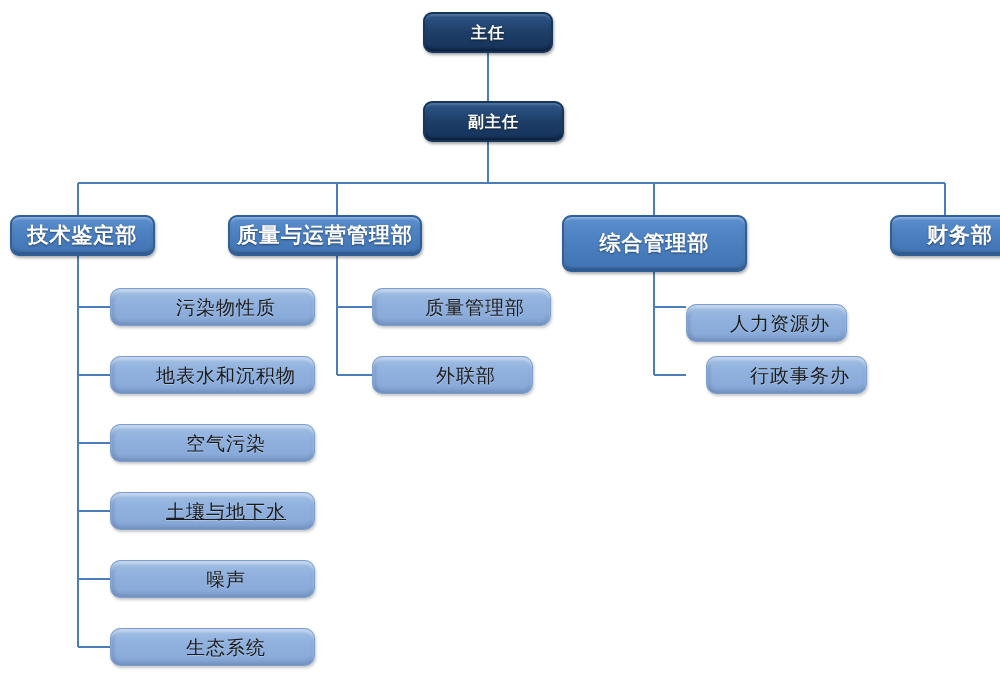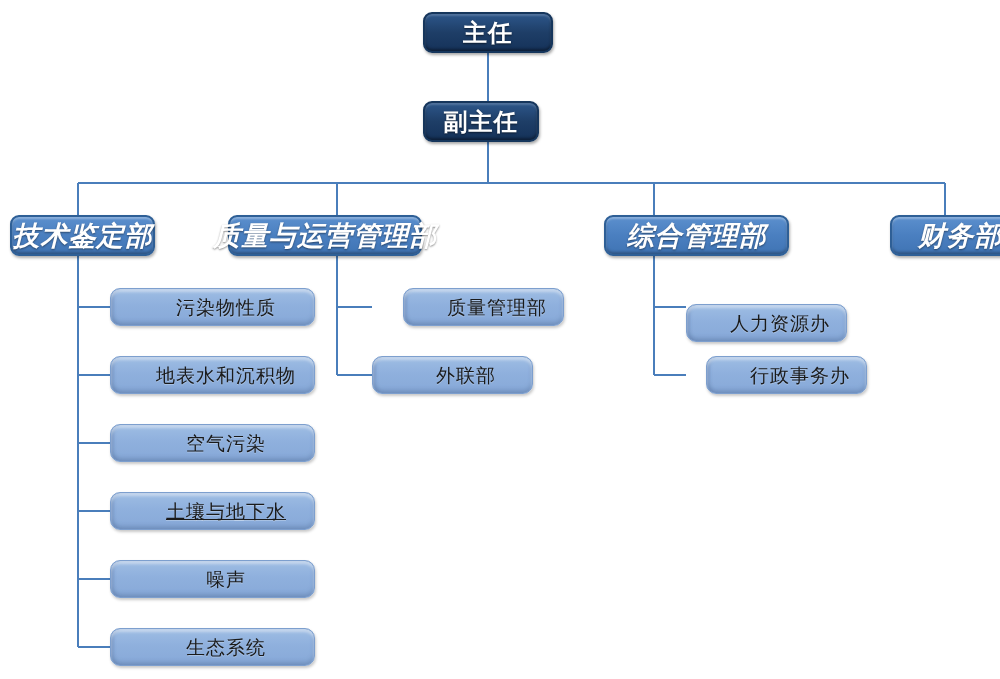--- a/index.html
+++ b/index.html
@@ -49,40 +49,39 @@
     display: block;
     line-height: 1;
   }
 
   
   .node.lvl1 {
     background: linear-gradient(to bottom, #2a5082 0%, #1f3f६8 45%, #16345c 100%);
     background: linear-gradient(to bottom, #2d568a 0%, #1e3e67 50%, #15325a 100%);
     border: 2px solid #16365c;
     color: #ffffff;
-    font-size: 24px;
+    font-size: 16px;
     font-weight: bold;
     box-shadow: inset 0 2px 2px rgba(255,255,255,0.18),
                 inset 0 -2px 3px rgba(0,0,0,0.40),
                 1px 2px 3px rgba(0,0,0,0.35);
     text-shadow: 0 1px 2px rgba(0,0,0,0.55);
   }
 
   
   .node.lvl2 {
     background: linear-gradient(to bottom, #5b8fcd 0%, #4a7fc0 50%, #4074b4 100%);
     border: 2px solid #2e5f96;
     color: #ffffff;
-    font-size: 27px;
+    font-size: 21px;
     font-weight: bold;
     box-shadow: inset 0 2px 2px rgba(255,255,255,0.30),
                 inset 0 -2px 3px rgba(0,0,0,0.28),
                 1px 2px 3px rgba(0,0,0,0.32);
     text-shadow: 0 1px 2px rgba(0,0,0,0.45);
-    font-style: italic;
   }
 
   
   .node.lvl3 {
     background: linear-gradient(to bottom, #9ebde4 0%, #8fb0dd 45%, #87a9d8 100%);
     border: 1px solid #7d9fce;
     color: #1a1a1a;
     font-size: 19px;
     font-weight: normal;
     border-radius: 10px;
@@ -128,33 +127,33 @@
       <line x1="654" y1="256" x2="654" y2="375"></line>
       <line x1="654" y1="307" x2="686" y2="307"></line>
       <line x1="654" y1="375" x2="686" y2="375"></line>
     </g>
   </svg>
 
   <div class="node lvl1" style="left:423px; top:12px; width:130px; height:41px;">
     <span class="label">主任</span>
   </div>
 
-  <div class="node lvl1" style="left:423px; top:101px; width:116px; height:41px;">
+  <div class="node lvl1" style="left:423px; top:101px; width:141px; height:41px;">
     <span class="label">副主任</span>
   </div>
 
   <div class="node lvl2" style="left:10px; top:215px; width:145px; height:41px;">
     <span class="label">技术鉴定部</span>
   </div>
 
   <div class="node lvl2" style="left:228px; top:215px; width:194px; height:41px;">
     <span class="label">质量与运营管理部</span>
   </div>
 
-  <div class="node lvl2" style="left:562px; top:215px; width:185px; height:41px;margin-left:42px;">
+  <div class="node lvl2" style="left:562px; top:215px; width:185px; height:57px;">
     <span class="label">综合管理部</span>
   </div>
 
   <div class="node lvl2" style="left:848px; top:215px; width:140px; height:41px;margin-left:42px;">
     <span class="label">财务部</span>
   </div>
 
   <div class="node lvl3" style="left:110px; top:288px; width:205px; height:38px;">
     <span class="label">污染物性质</span>
   </div>
@@ -172,21 +171,21 @@
   </div>
 
   <div class="node lvl3" style="left:110px; top:628px; width:205px; height:38px;">
     <span class="label">生态系统</span>
   </div>
 
   <div class="node lvl3" style="left:110px; top:560px; width:205px; height:38px;">
     <span class="label">噪声</span>
   </div>
 
-  <div class="node lvl3" style="left:372px; top:288px; width:161px; height:38px;margin-left:31px;">
+  <div class="node lvl3" style="left:372px; top:288px; width:179px; height:38px;">
     <span class="label">质量管理部</span>
   </div>
 
   <div class="node lvl3" style="left:372px; top:356px; width:161px; height:38px;">
     <span class="label">外联部</span>
   </div>
 
   <div class="node lvl3" style="left:686px; top:304px; width:161px; height:38px;">
     <span class="label">人力资源办</span>
   </div>

